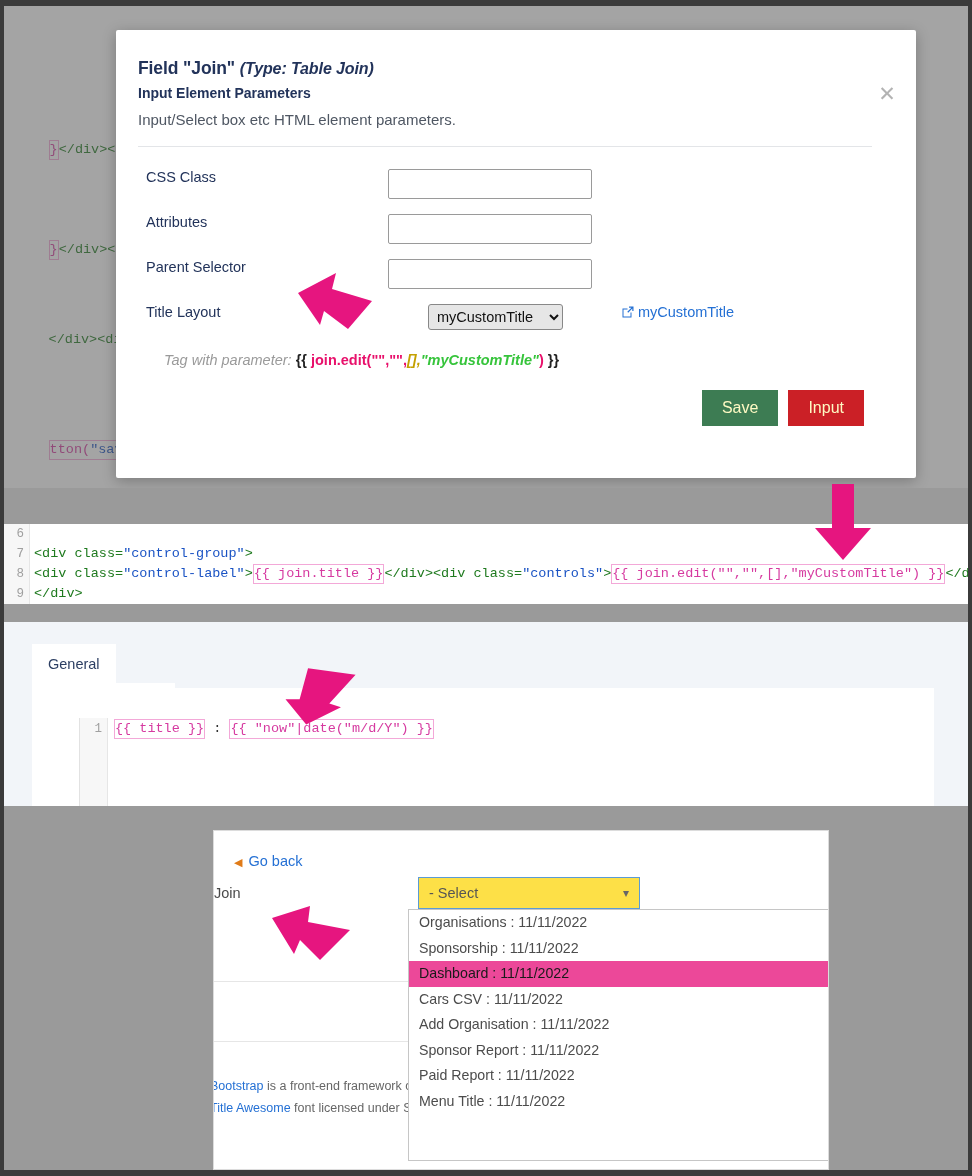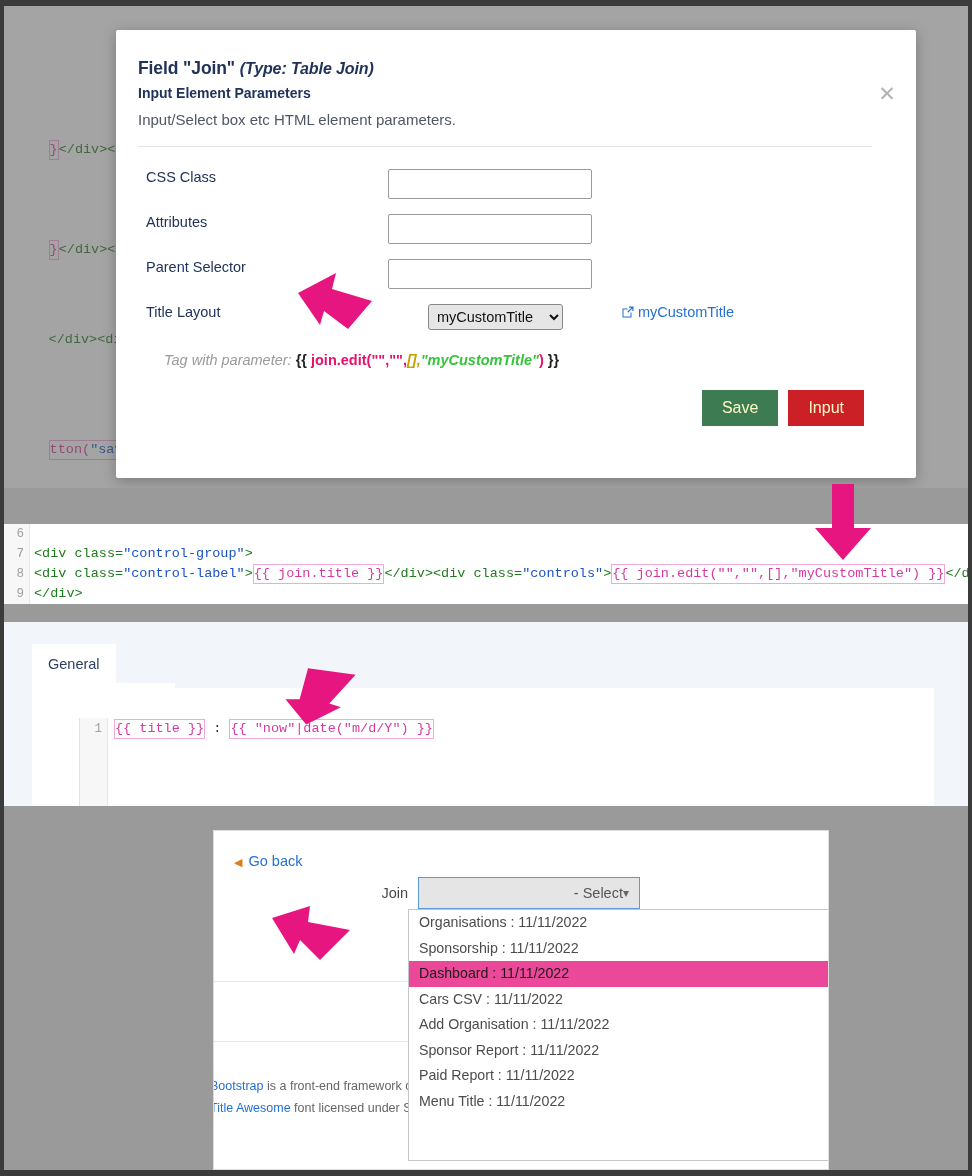--- a/index.html
+++ b/index.html
@@ -157,24 +157,24 @@
   
   .bottom-wrap { position: absolute; left: 0; top: 800px; width: 964px; height: 364px; background: #9a9a9a; }
   .preview {
     position: absolute; left: 166px; top: 24px; width: 616px; height: 340px;
     background: #fff; border: 1px solid #dcdcdc; overflow: hidden; margin-left: 43px;
   }
   .goback { position: absolute; left: 20px; top: 22px; font-size: 14.5px; }
   .goback .car { color: #e07b18; font-size: 11px; margin-right: 6px; }
   .goback a { color: #2470d4; text-decoration: none; }
   .joinrow { position: absolute; left: 0; top: 46px; width: 694px; display: flex; align-items: center; }
-  .joinlabel { width: 204px; text-align: right; color: #4a4a4a; font-size: 14.5px; padding-right: 10px; }
+  .joinlabel { width: 204px; color: #4a4a4a; font-size: 14.5px; padding-right: 10px; }
   .selectbox {
-    width: 222px; height: 32px; border: 1px solid #5b9bd5; background: #e5e5e5;
-    display: flex; align-items: center; justify-content: flex-end;
+    width: 222px; height: 32px; border: 1px solid #5b9bd5; background: #fde047;
+    display: flex; align-items: center; justify-content: space-between;
     padding: 12px 10px; color: #555; font-size: 14.5px;
   }
   .selectbox .chev { color: #666; font-size: 12px; }
   .optlist {
     position: absolute; left: 194px; top: 78px; width: 484px; height: 252px;
     background: #fff; border: 1px solid #c6c6c6; overflow: hidden;
   }
   .optlist .optscroll { position: absolute; left: 0; top: -13px; width: 464px; }
   .opt {
     height: 25.5px; line-height: 25.5px; padding-left: 10px;

